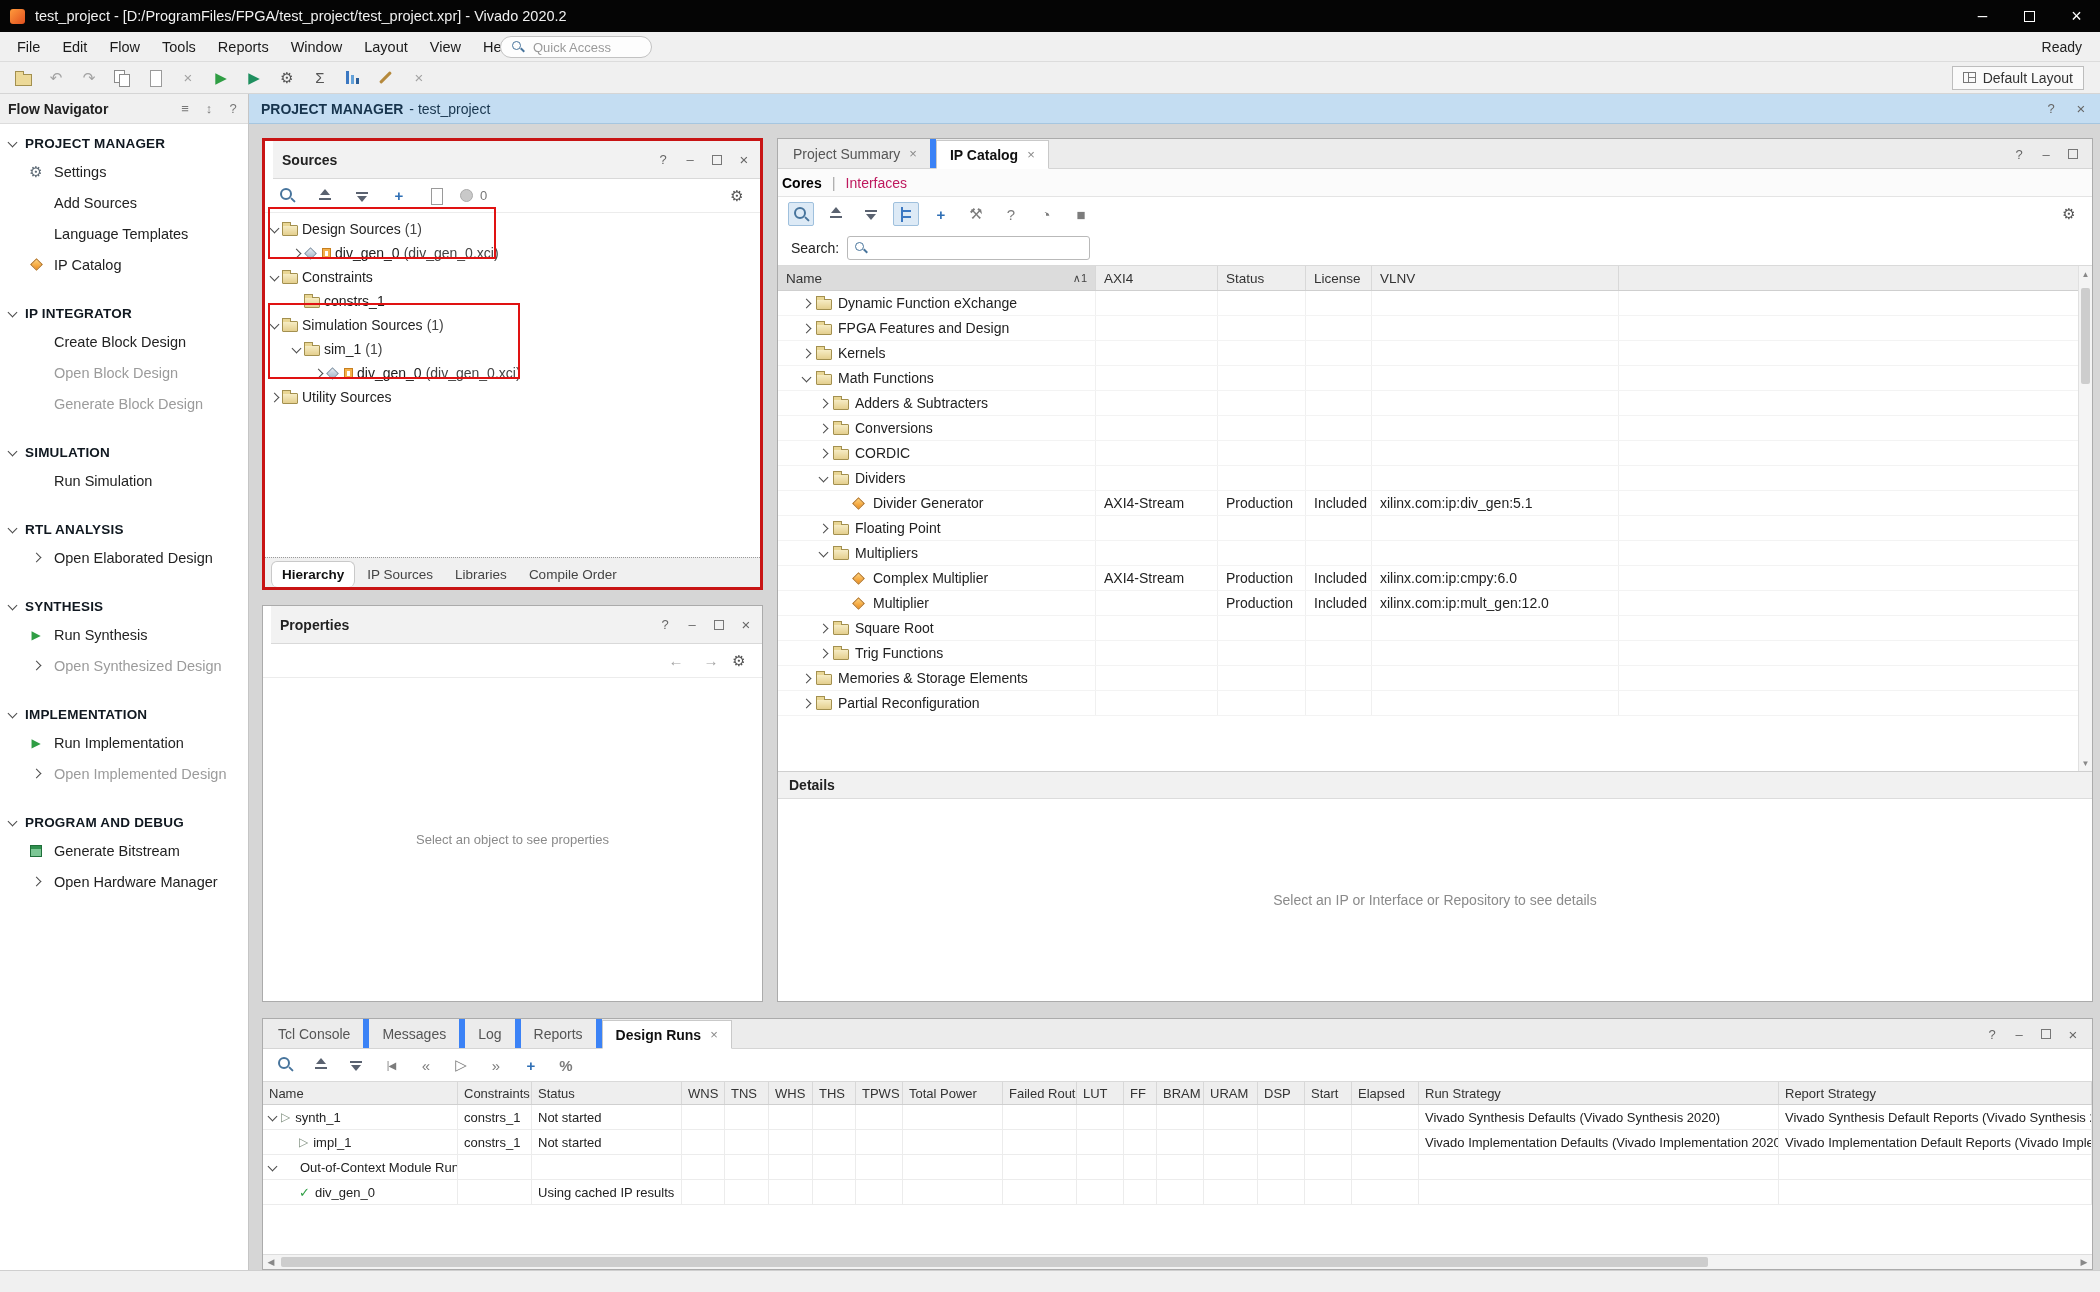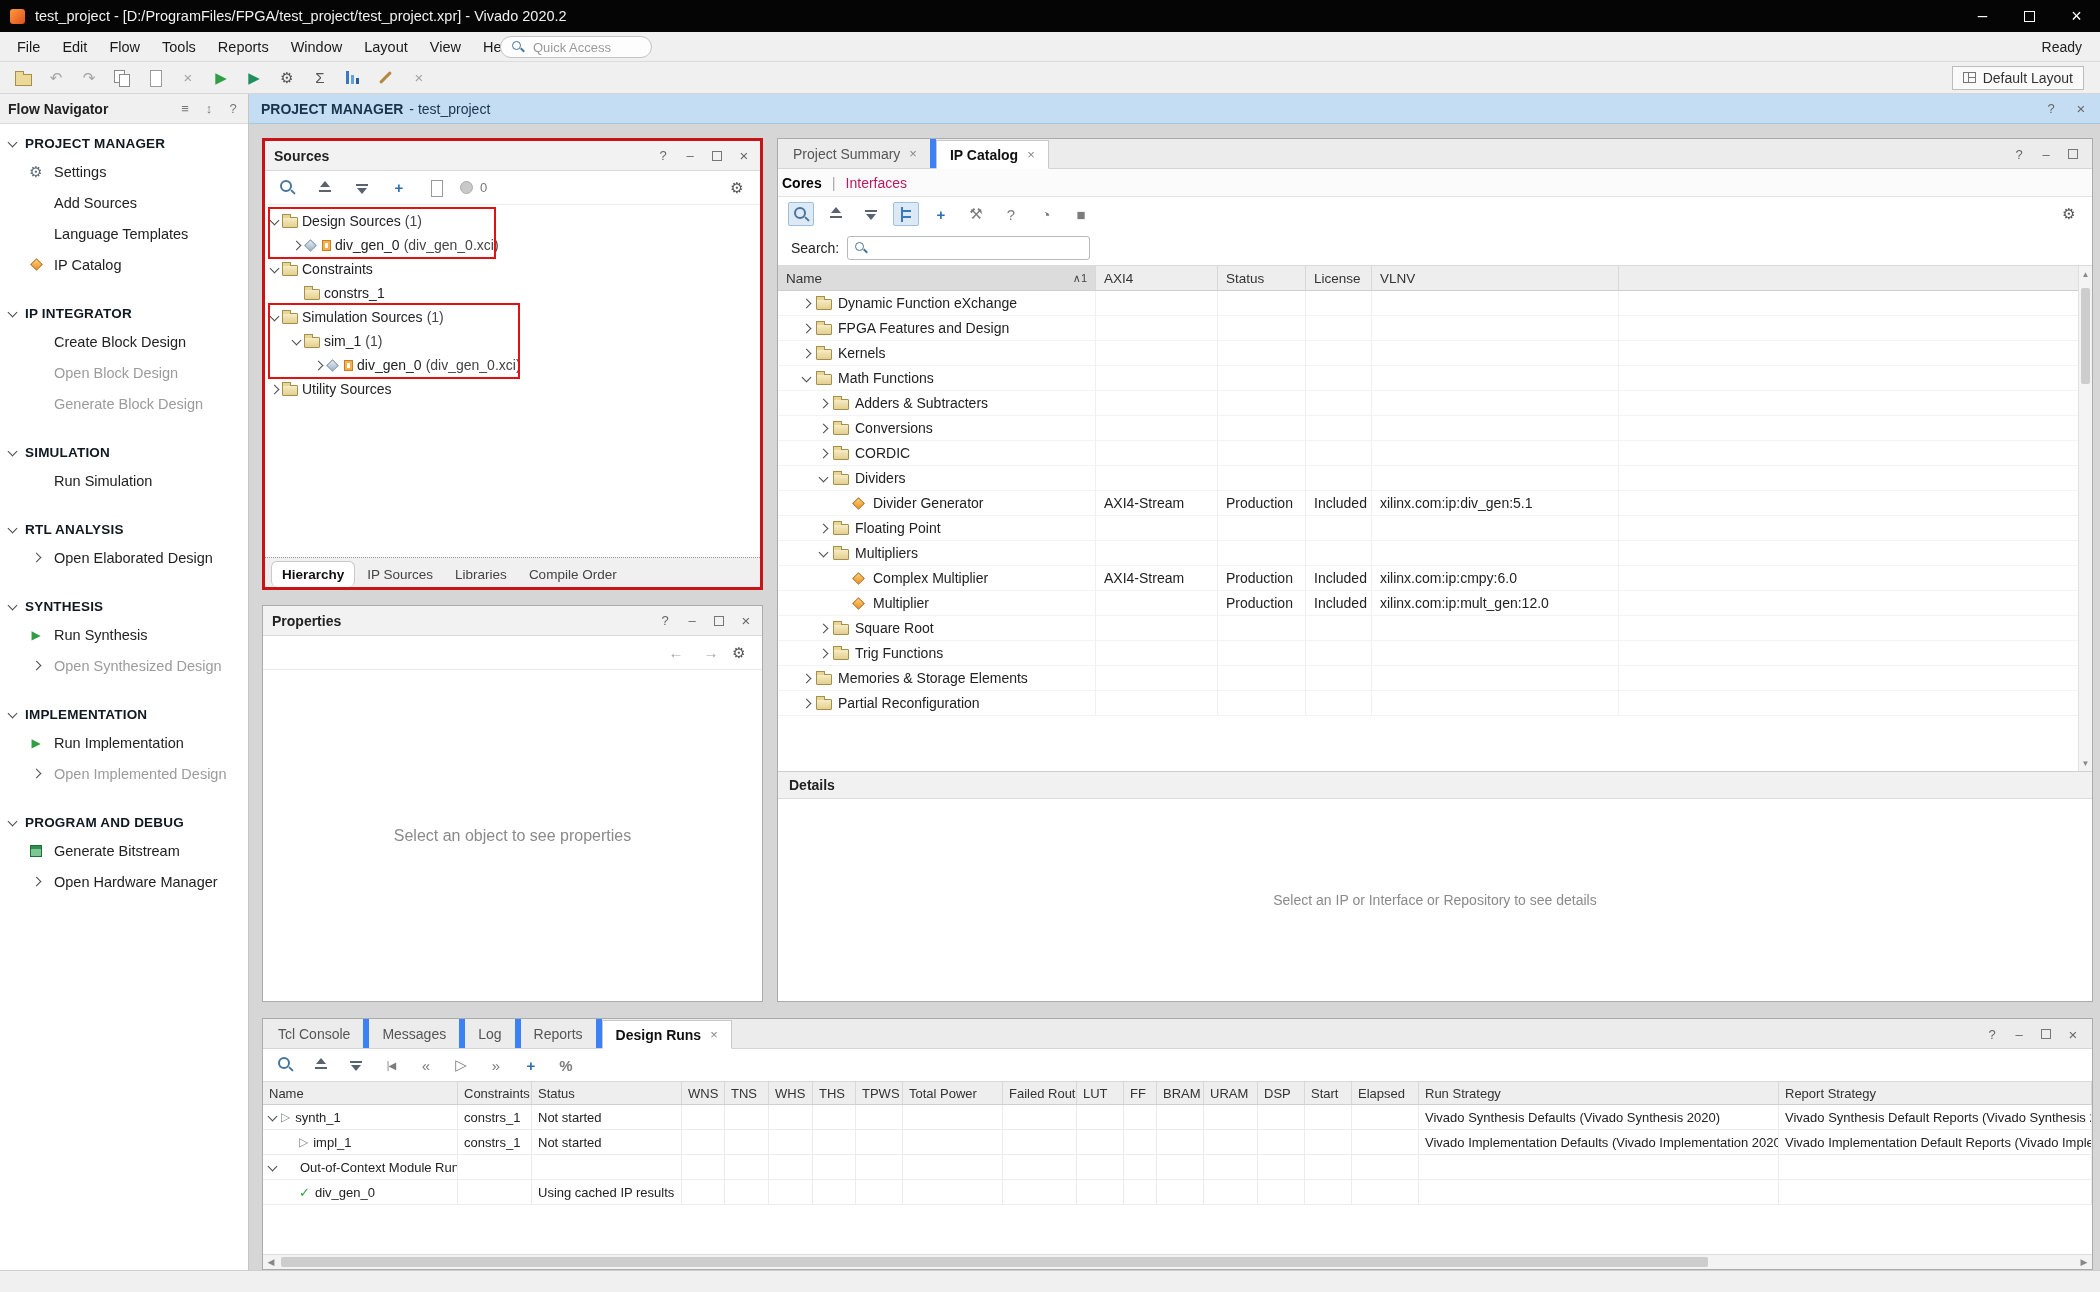--- a/index.html
+++ b/index.html
@@ -100,21 +100,21 @@
   .ctx-icons{margin-left:auto;display:flex;gap:16px;color:#41617c;font-size:13px;}
   .workspace{flex:1;position:relative;background:#d6d6d6;min-height:0;}
 
   
   .panel{position:absolute;background:#fff;border:1px solid #ababab;display:flex;flex-direction:column;}
   .panel-sources{left:13px;top:14px;width:501px;height:452px;border:3px solid #c81414;}
   .panel-props{left:13px;top:481px;width:501px;height:397px;}
   .panel-catalog{left:528px;top:14px;width:1316px;height:864px;}
   .panel-runs{left:13px;top:894px;width:1831px;height:252px;}
 
-  .phead{height:30px;background:#f2f2f2;border-bottom:1px sol id #d9d9d9;border-bottom:1px solid #d9d9d9;display:flex;align-items:center;padding:0 9px;flex:none;}
+  .phead{height:38px;background:#f2f2f2;border-bottom:1px sol id #d9d9d9;border-bottom:1px solid #d9d9d9;display:flex;align-items:center;padding:0 9px;flex:none;margin-left:8px;}
   .phead-title{font-weight:bold;font-size:14px;color:#222;}
   .phead-icons{margin-left:auto;display:flex;gap:13px;align-items:center;color:#666;font-size:13px;}
   .pi{width:14px;height:14px;display:flex;align-items:center;justify-content:center;color:#666;}
   .pi-help::before{content:"?";}
   .pi-min::before{content:"–";}
   .pi-float-box{width:10px;height:10px;border:1.5px solid #777;display:inline-block;}
   .pi-close::before{content:"×";font-size:15px;}
 
   .ptools{height:34px;display:flex;align-items:center;gap:11px;padding:0 10px;border-bottom:1px solid #ececec;flex:none;position:relative;}
   .right-gear{position:absolute;right:10px;}
@@ -124,21 +124,21 @@
   .tree-suffix{color:#444;}
 
   .hl-box{position:absolute;border:2px solid #e01212;pointer-events:none;z-index:5;}
   .hl-design{left:3px;top:66px;width:228px;height:52px;}
   .hl-sim{left:3px;top:162px;width:252px;height:76px;}
 
   .stabs{flex:none;height:30px;display:flex;align-items:flex-end;background:#f0f0f0;border-top:1px dotted #9a9a9a;padding:0 6px;gap:2px;}
   .stab{height:26px;display:flex;align-items:center;padding:0 10px;font-size:13.5px;color:#444;border-radius:6px;}
   .stab.active{background:#fff;border:1px solid #c9c9c9;border-bottom:none;font-weight:bold;color:#111;}
 
-  .props-body{flex:1;display:flex;align-items:center;justify-content:center;color:#8a8a8a;font-size:16px;}
+  .props-body{flex:1;display:flex;align-items:center;justify-content:center;color:#8a8a8a;font-size:13px;}
 
   .tabstrip{height:30px;background:#ececec;border-bottom:1px solid #d5d5d5;display:flex;align-items:flex-end;padding:0 2px;position:relative;flex:none;}
   .wtab{height:29px;display:flex;align-items:center;gap:9px;padding:0 13px;font-size:14px;color:#555;border-right:6px solid #3b82f6;}
   .wtab.active{background:#fff;font-weight:bold;color:#111;border:1px solid #c9c9c9;border-bottom:1px solid #fff;margin-bottom:-1px;}
   .wtab .x{color:#888;font-size:13px;font-weight:normal;}
   .tabstrip .phead-icons{position:absolute;right:12px;top:8px;}
 
   .subtabs{height:28px;display:flex;align-items:center;padding:0 4px;gap:10px;border-bottom:1px solid #e4e4e4;flex:none;background:#fbfbfb;}
   .subtab{font-size:14px;color:#be185d;}
   .subtab.active{font-weight:bold;color:#000;}

